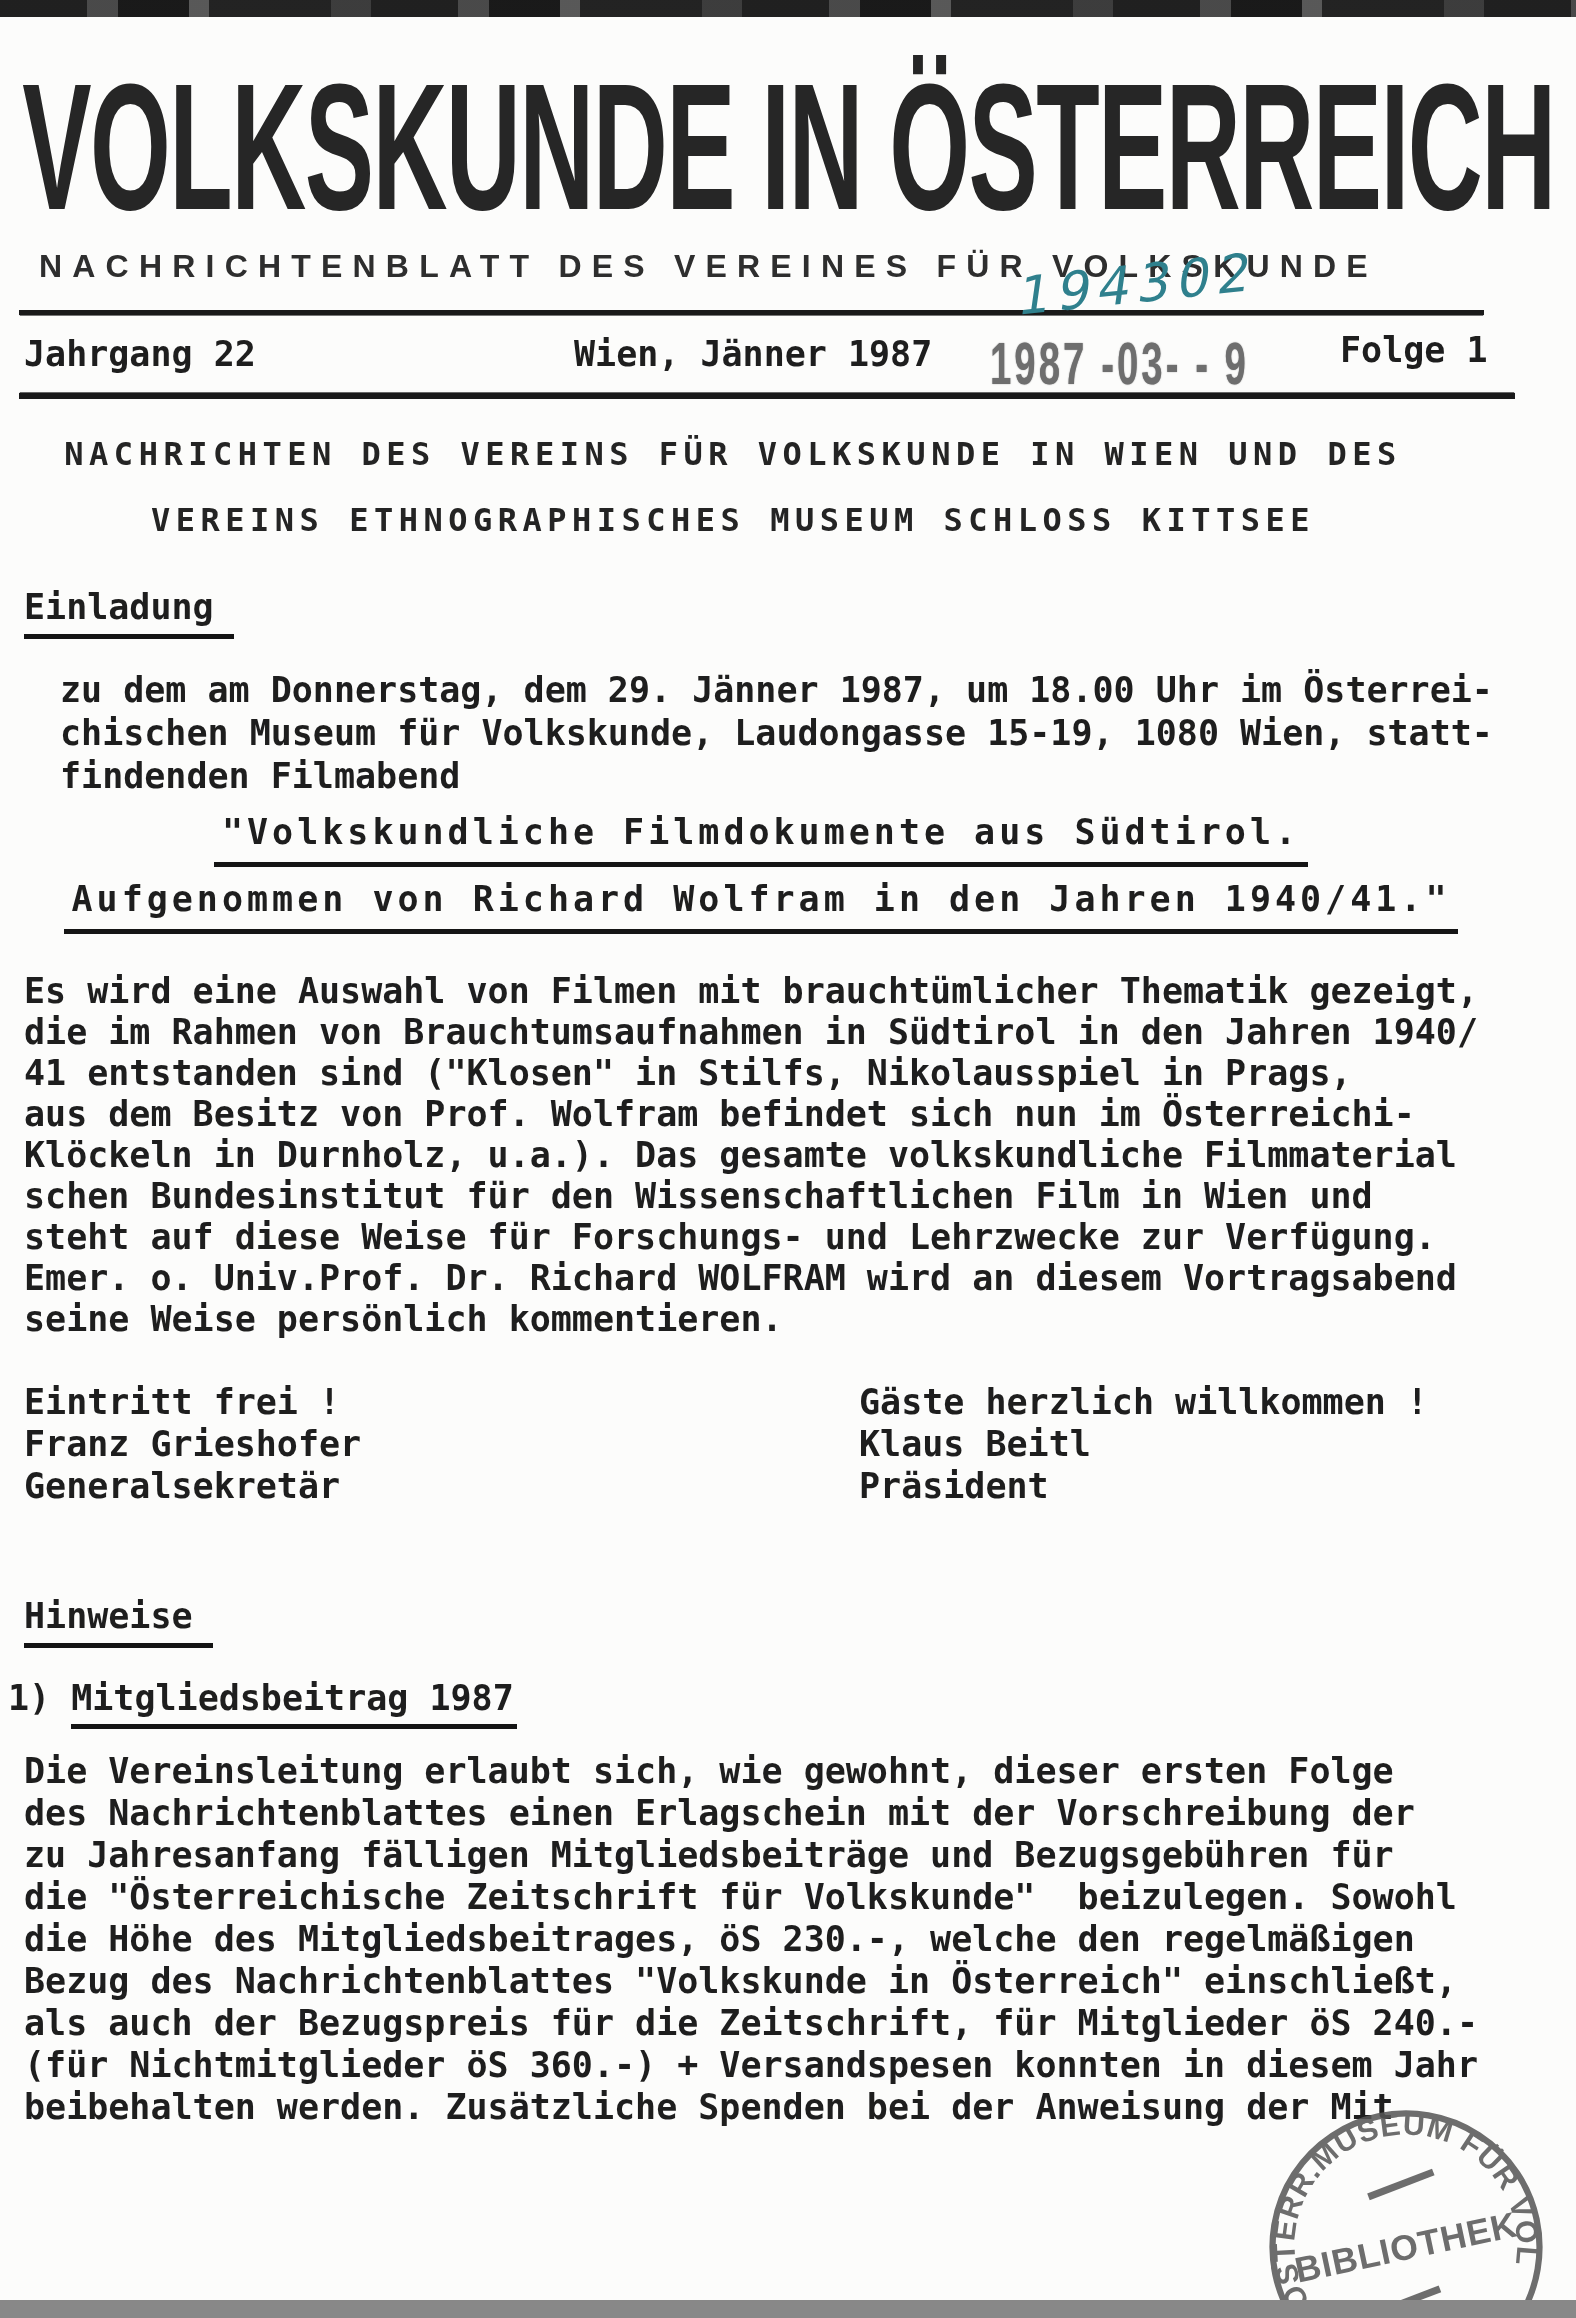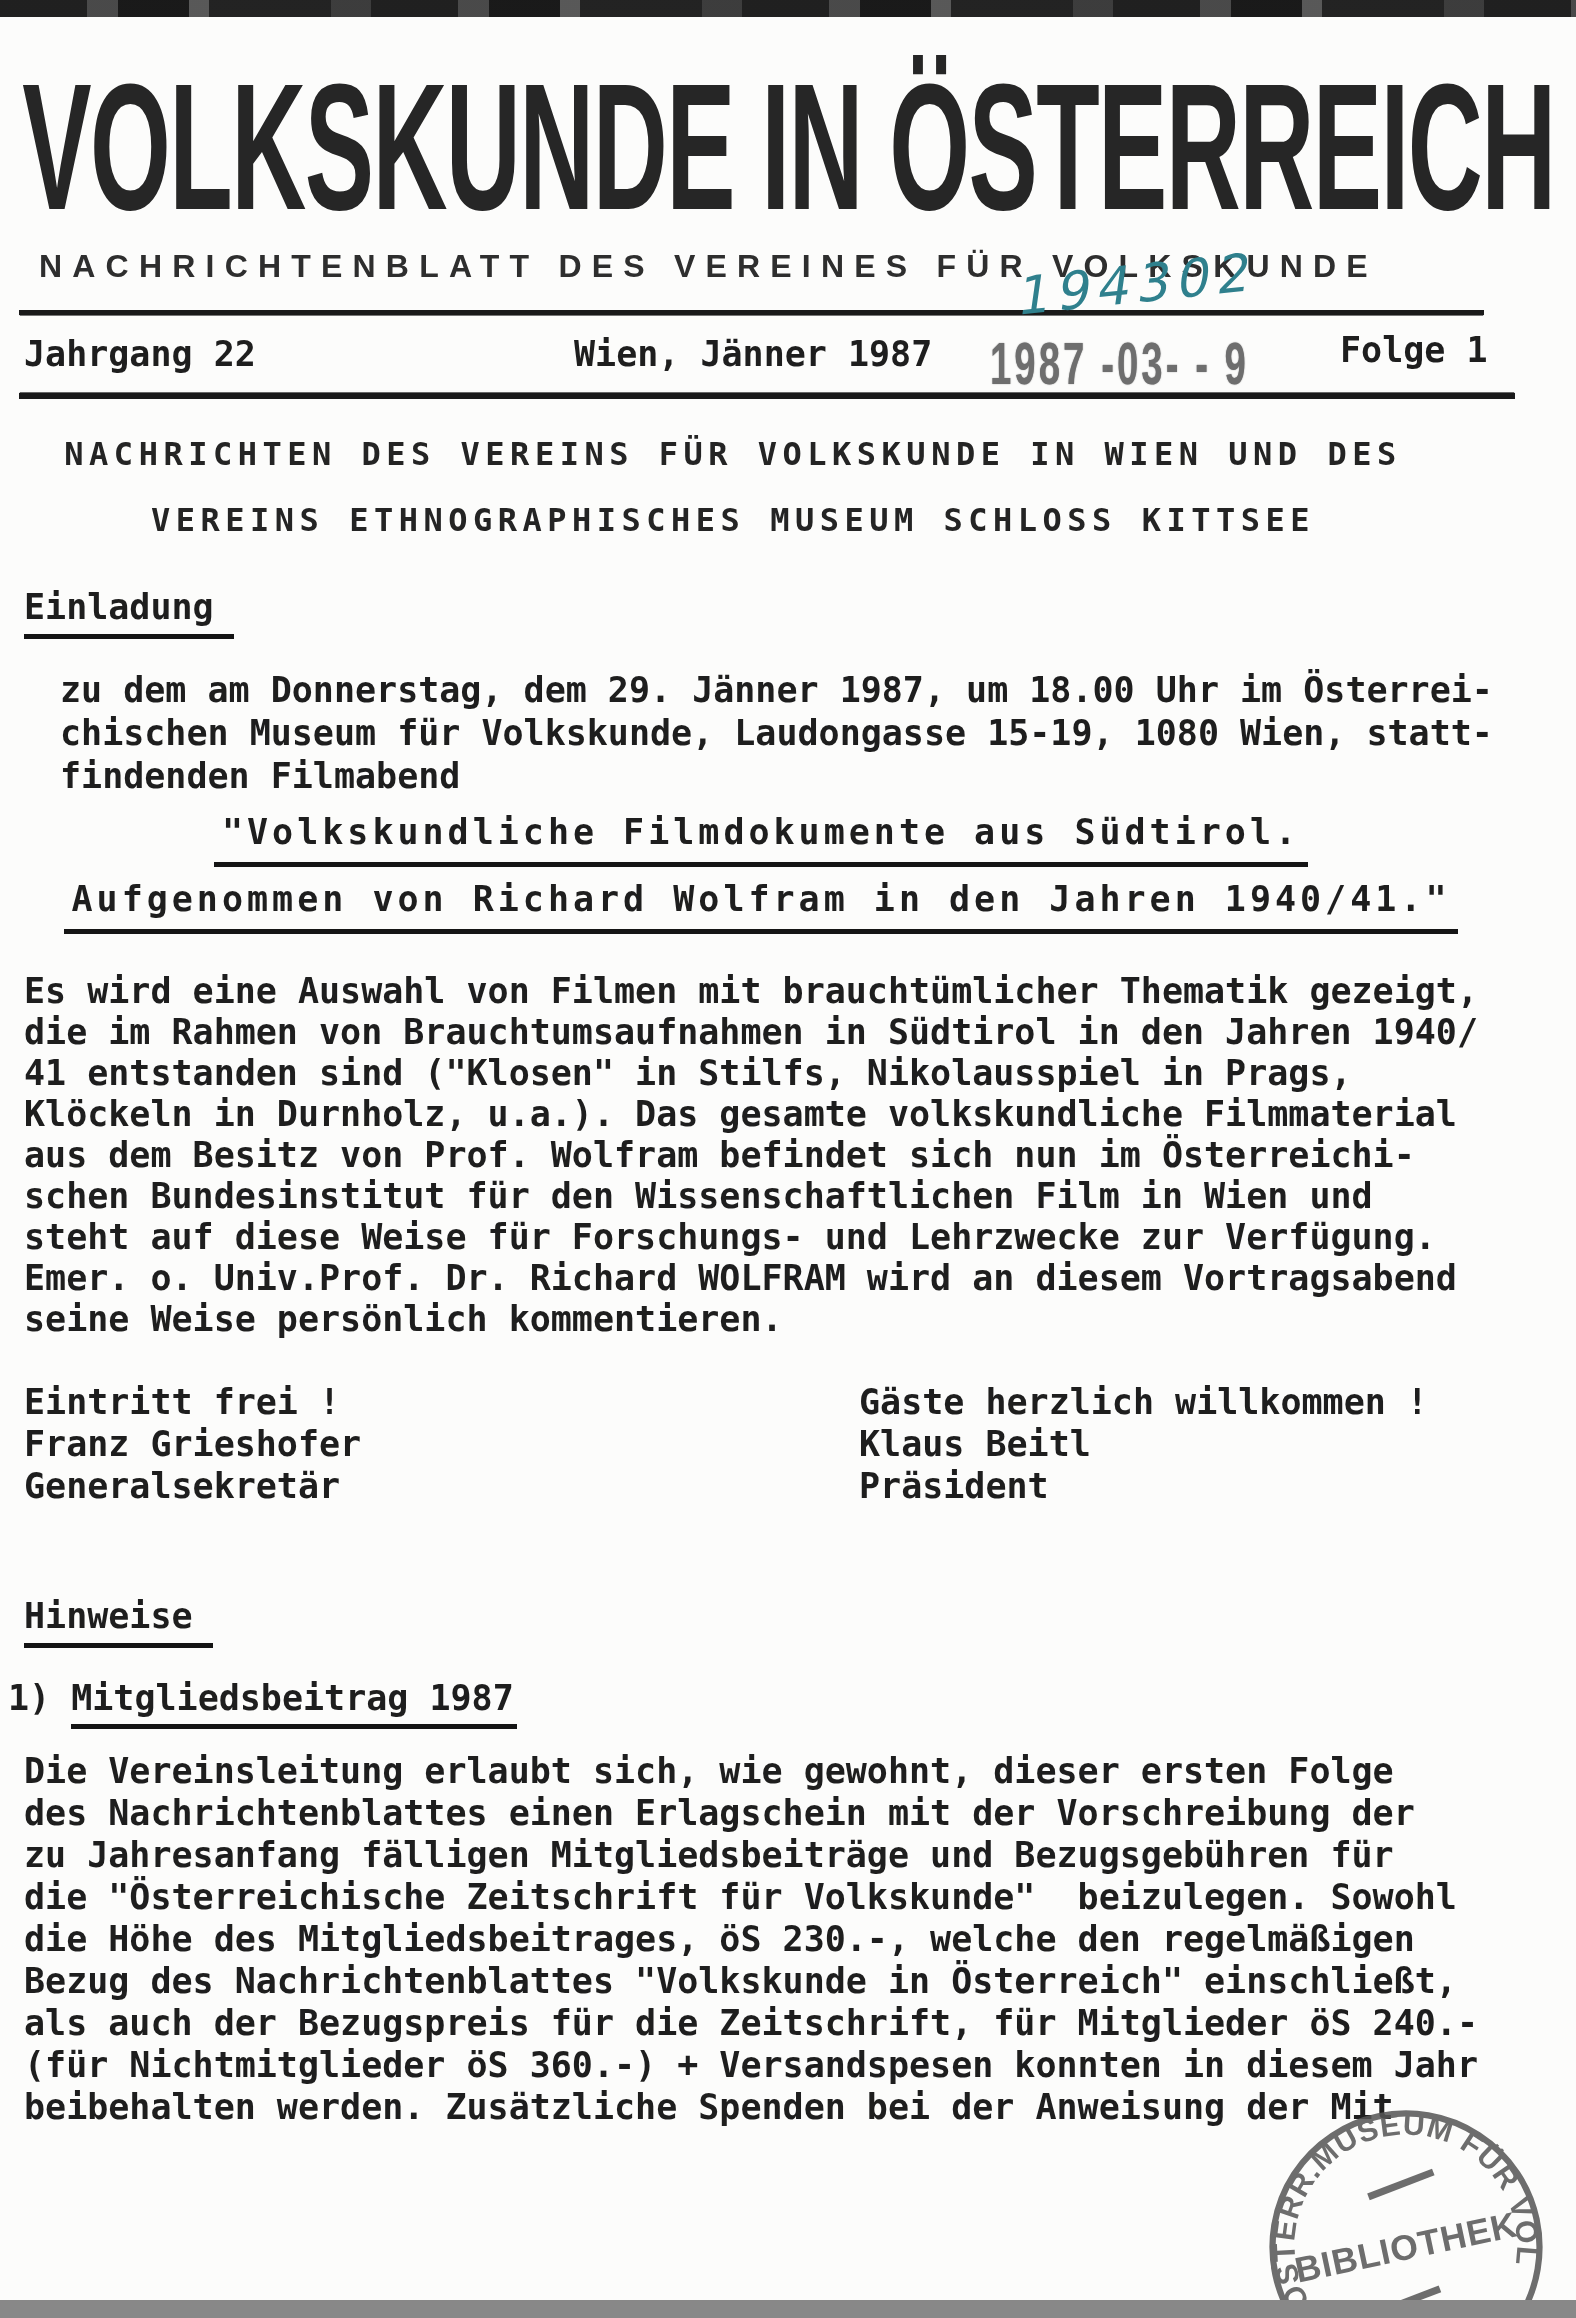--- a/index.html
+++ b/index.html
@@ -123,22 +123,22 @@
     <span class="u">"Volkskundliche Filmdokumente aus Südtirol.</span>
   </div>
   <div class="film-title" style="top:879px;">
     <span class="u">Aufgenommen von Richard Wolfram in den Jahren 1940/41."</span>
   </div>
 
   <div class="para" style="top:971px;">
     <div class="line">Es wird eine Auswahl von Filmen mit brauchtümlicher Thematik gezeigt,</div>
     <div class="line">die im Rahmen von Brauchtumsaufnahmen in Südtirol in den Jahren 1940/</div>
     <div class="line">41 entstanden sind ("Klosen" in Stilfs, Nikolausspiel in Prags,</div>
+    <div class="line">aus dem Besitz von Prof. Wolfram befindet sich nun im Österreichi-</div>
     <div class="line">Klöckeln in Durnholz, u.a.). Das gesamte volkskundliche Filmmaterial</div>
-    <div class="line">aus dem Besitz von Prof. Wolfram befindet sich nun im Österreichi-</div>
     <div class="line">schen Bundesinstitut für den Wissenschaftlichen Film in Wien und</div>
     <div class="line">steht auf diese Weise für Forschungs- und Lehrzwecke zur Verfügung.</div>
     <div class="line">Emer. o. Univ.Prof. Dr. Richard WOLFRAM wird an diesem Vortragsabend</div>
     <div class="line">seine Weise persönlich kommentieren.</div>
   </div>
 
   <div class="sig-col" style="top:1381px; left:24px;">
     <div class="line">Eintritt frei !</div>
     <div class="line">Franz Grieshofer</div>
     <div class="line">Generalsekretär</div>

